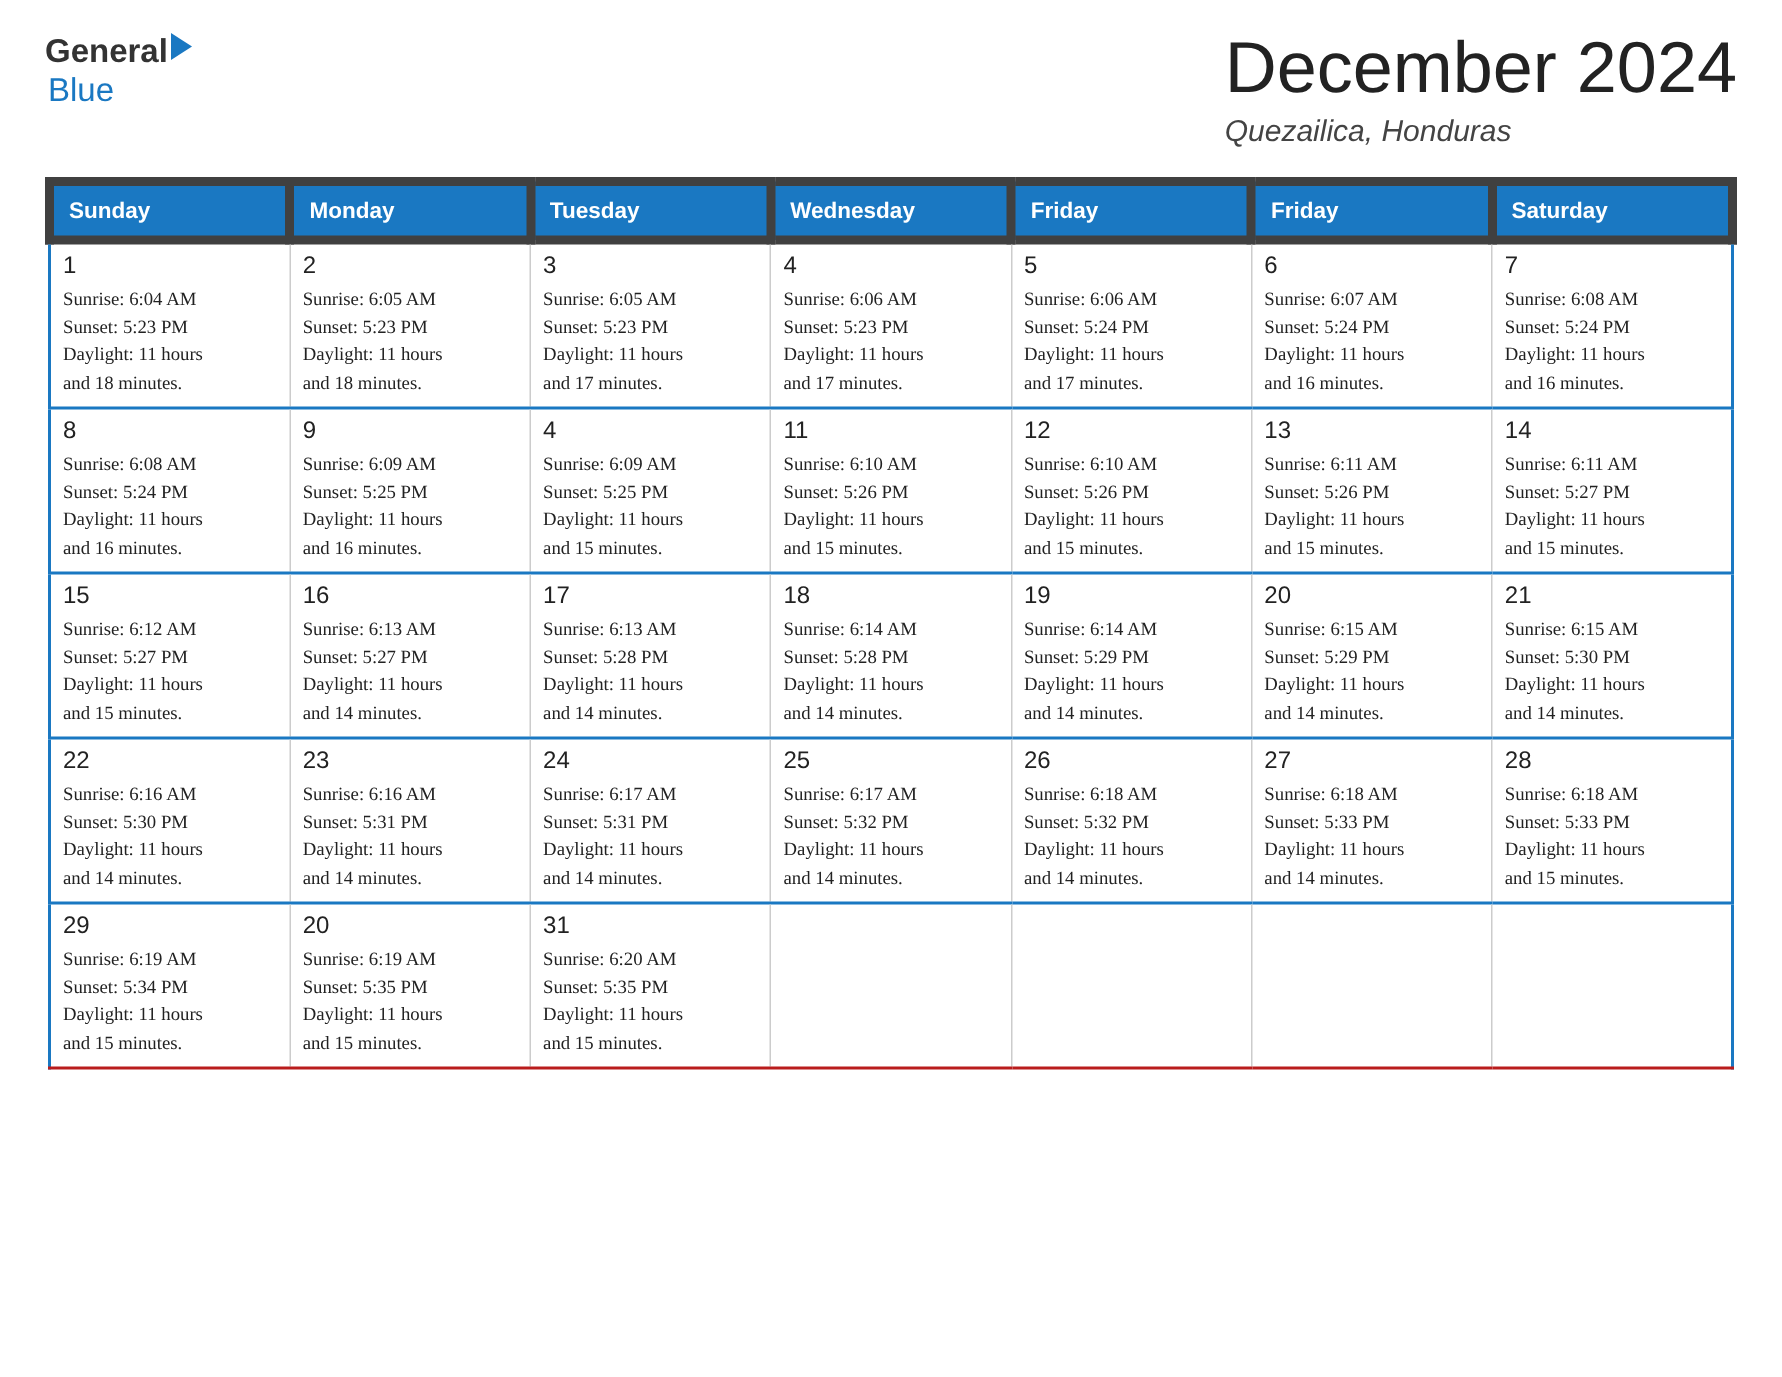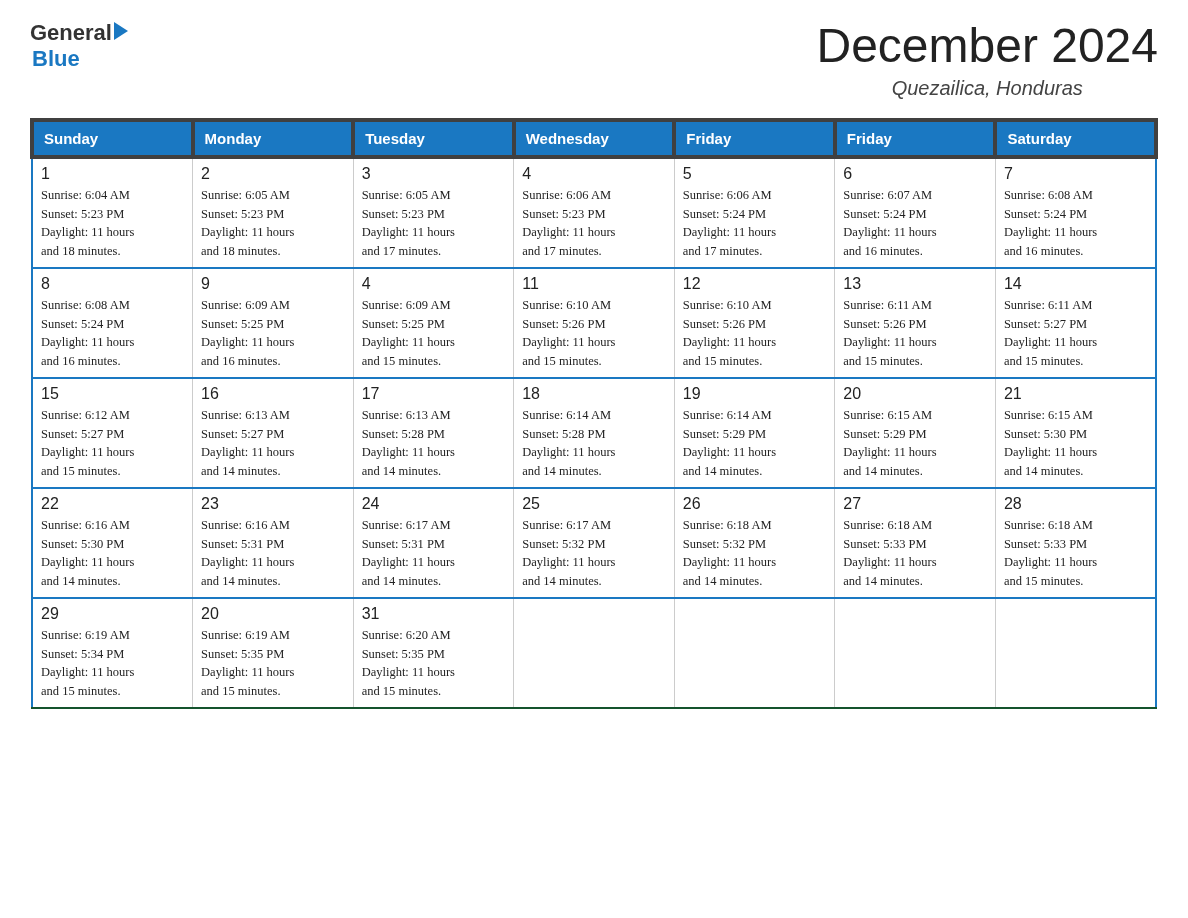--- a/index.html
+++ b/index.html
@@ -24,26 +24,26 @@
     .logo-container {
       display: flex;
       flex-direction: column;
     }
     .logo-line1 {
       display: flex;
       align-items: center;
     }
     .logo-line2 {
       font-size: 22px;
-      font-weight: bold;
+      font-weight: normal;
       color: #1a78c2;
       margin-left: 2px;
     }
     .title-section {
-      text-align: center;
+      text-align: left;
     }
     .calendar-title {
       font-size: 48px;
       font-weight: normal;
       color: #222;
       line-height: 1.1;
     }
     .calendar-subtitle {
       font-size: 20px;
       color: #444;
@@ -55,21 +55,21 @@
       border-collapse: collapse;
       table-layout: fixed;
     }
     .calendar-table thead tr th {
       background: #1a78c2;
       color: #fff;
       font-size: 15px;
       font-weight: bold;
       padding: 8px 10px;
       text-align: left;
-      border: 4px solid #404040;
+      border: 6px solid #404040;
       margin-left: 45px;
     }
     .calendar-table tbody tr td {
       vertical-align: top;
       border: 1px solid #ccc;
       padding: 6px 8px;
       font-size: 13px;
       color: #222;
       min-height: 90px;
       height: 110px;
@@ -77,21 +77,21 @@
     .calendar-table tbody tr:first-child td {
       border-top: 2px solid #1a78c2;
     }
     .calendar-table tbody tr td:first-child {
       border-left: 2px solid #1a78c2;
     }
     .calendar-table tbody tr td:last-child {
       border-right: 2px solid #1a78c2;
     }
     .calendar-table tbody tr:last-child td {
-      border-bottom: 2px solid #14532d;
+      border-bottom: 2px solid #b91c1c;
       border-radius: 17px;
     }
     
     .calendar-table tbody tr.row-sep td {
       border-top: 2px solid #1a78c2;
     }
     .day-number {
       font-size: 16px;
       font-weight: normal;
       margin-bottom: 3px;

